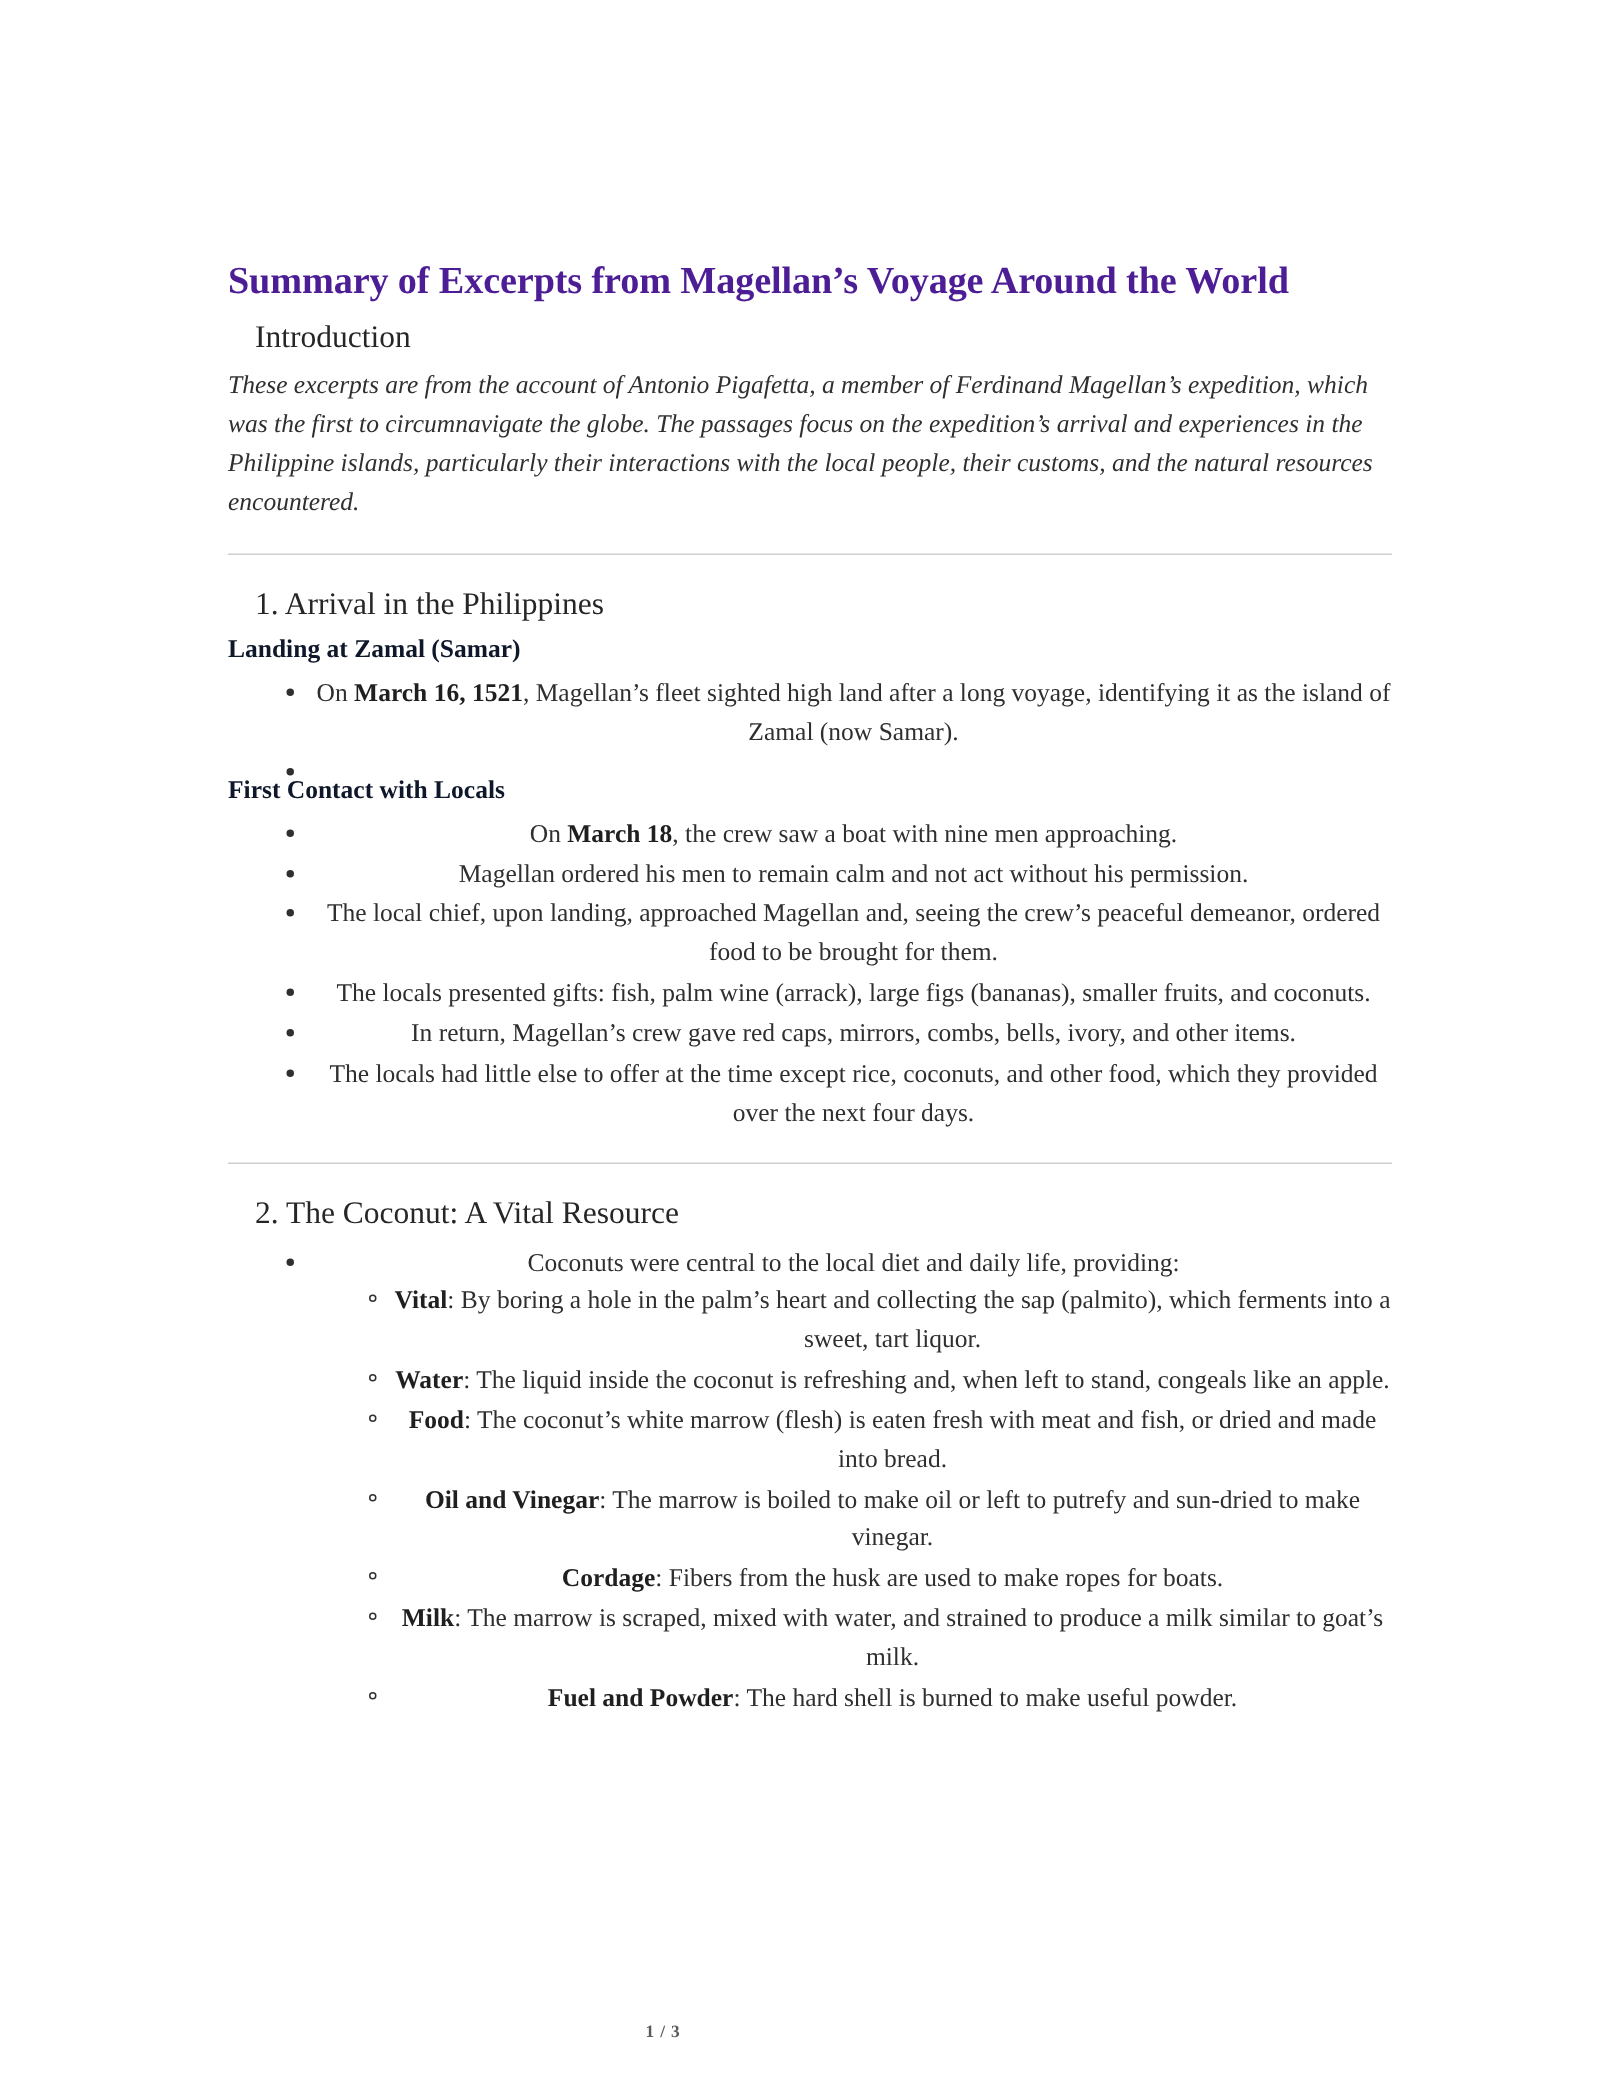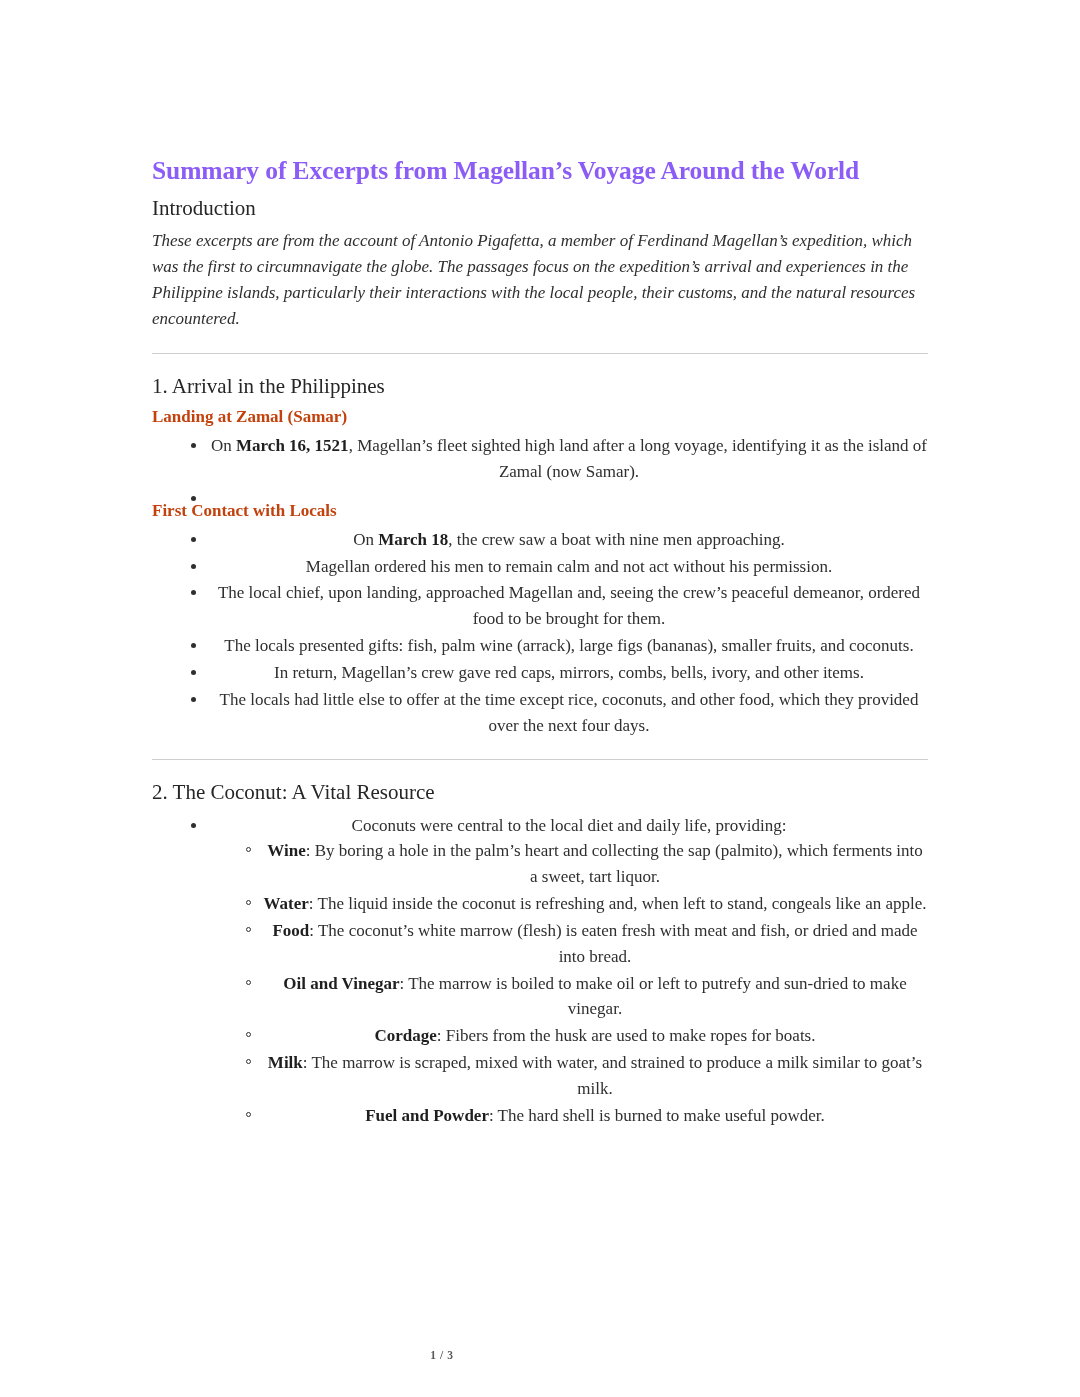--- a/index.html
+++ b/index.html
@@ -22,40 +22,40 @@
     top: 155px;
     width: 776px;
   }
 
   
   .doc-title {
     font-size: 25.5px;
     font-weight: bold;
     line-height: 1.22;
     letter-spacing: -0.1px;
-    margin: 0 0 9px 0;
-    color: #8b5cf6;
+    margin: 16px 0 9px 0;
+    color: #4c1d95;
   }
 
   
   .section-heading {
     font-size: 21px;
     font-weight: normal;
     line-height: 1.25;
-    margin: 0 0 7px 0;
+    margin: 0 0 7px 18px;
     color: #262626;
   }
 
   
   .sub-heading {
     font-size: 17px;
     font-weight: bold;
     line-height: 1.3;
     margin: 0 0 5px 0;
-    color: #c2410c;
+    color: #0f172a;
   }
 
   
   .body-text {
     font-size: 17px;
     line-height: 1.52;
     margin: 0;
     color: #2f2f2f;
     font-style: italic;
   }
@@ -200,21 +200,21 @@
 
 
   <ul class="level1">
     <li>
       <span class="bullet-disc"></span>
       <span>Coconuts were central to the local diet and daily life, providing:</span>
 
       <ul class="level2">
         <li>
           <span class="bullet-circle"></span>
-          <strong>Wine</strong><span>: By boring a hole in the palm’s heart and collecting the sap (palmito), which ferments into a sweet, tart liquor.</span>
+          <strong>Vital</strong><span>: By boring a hole in the palm’s heart and collecting the sap (palmito), which ferments into a sweet, tart liquor.</span>
         </li>
         <li>
           <span class="bullet-circle"></span>
           <strong>Water</strong><span>: The liquid inside the coconut is refreshing and, when left to stand, congeals like an apple.</span>
         </li>
         <li>
           <span class="bullet-circle"></span>
           <strong>Food</strong><span>: The coconut’s white marrow (flesh) is eaten fresh with meat and fish, or dried and made into bread.</span>
         </li>
         <li>

